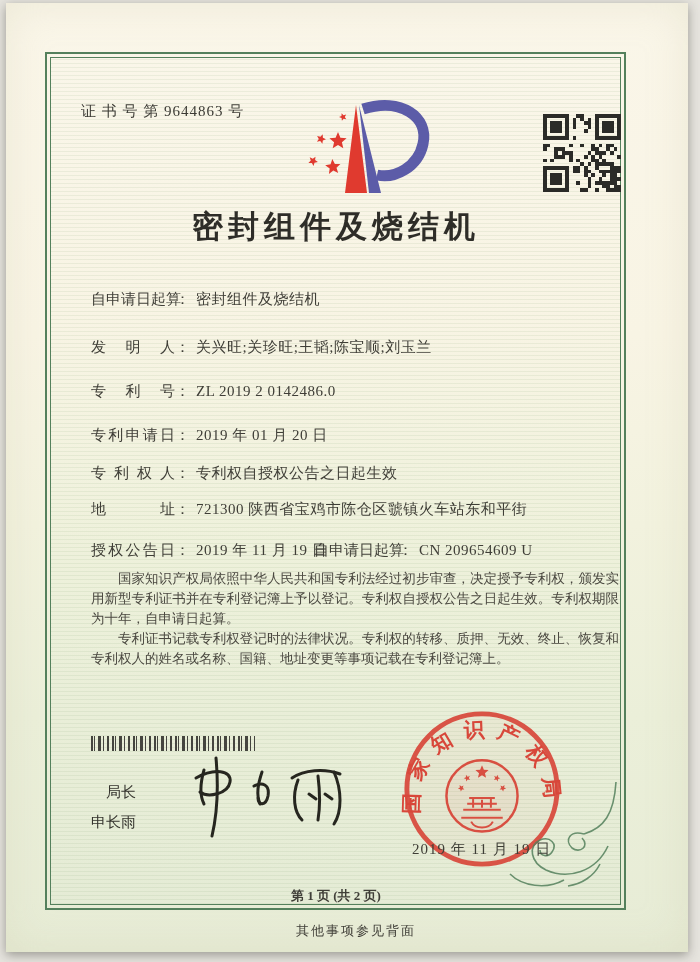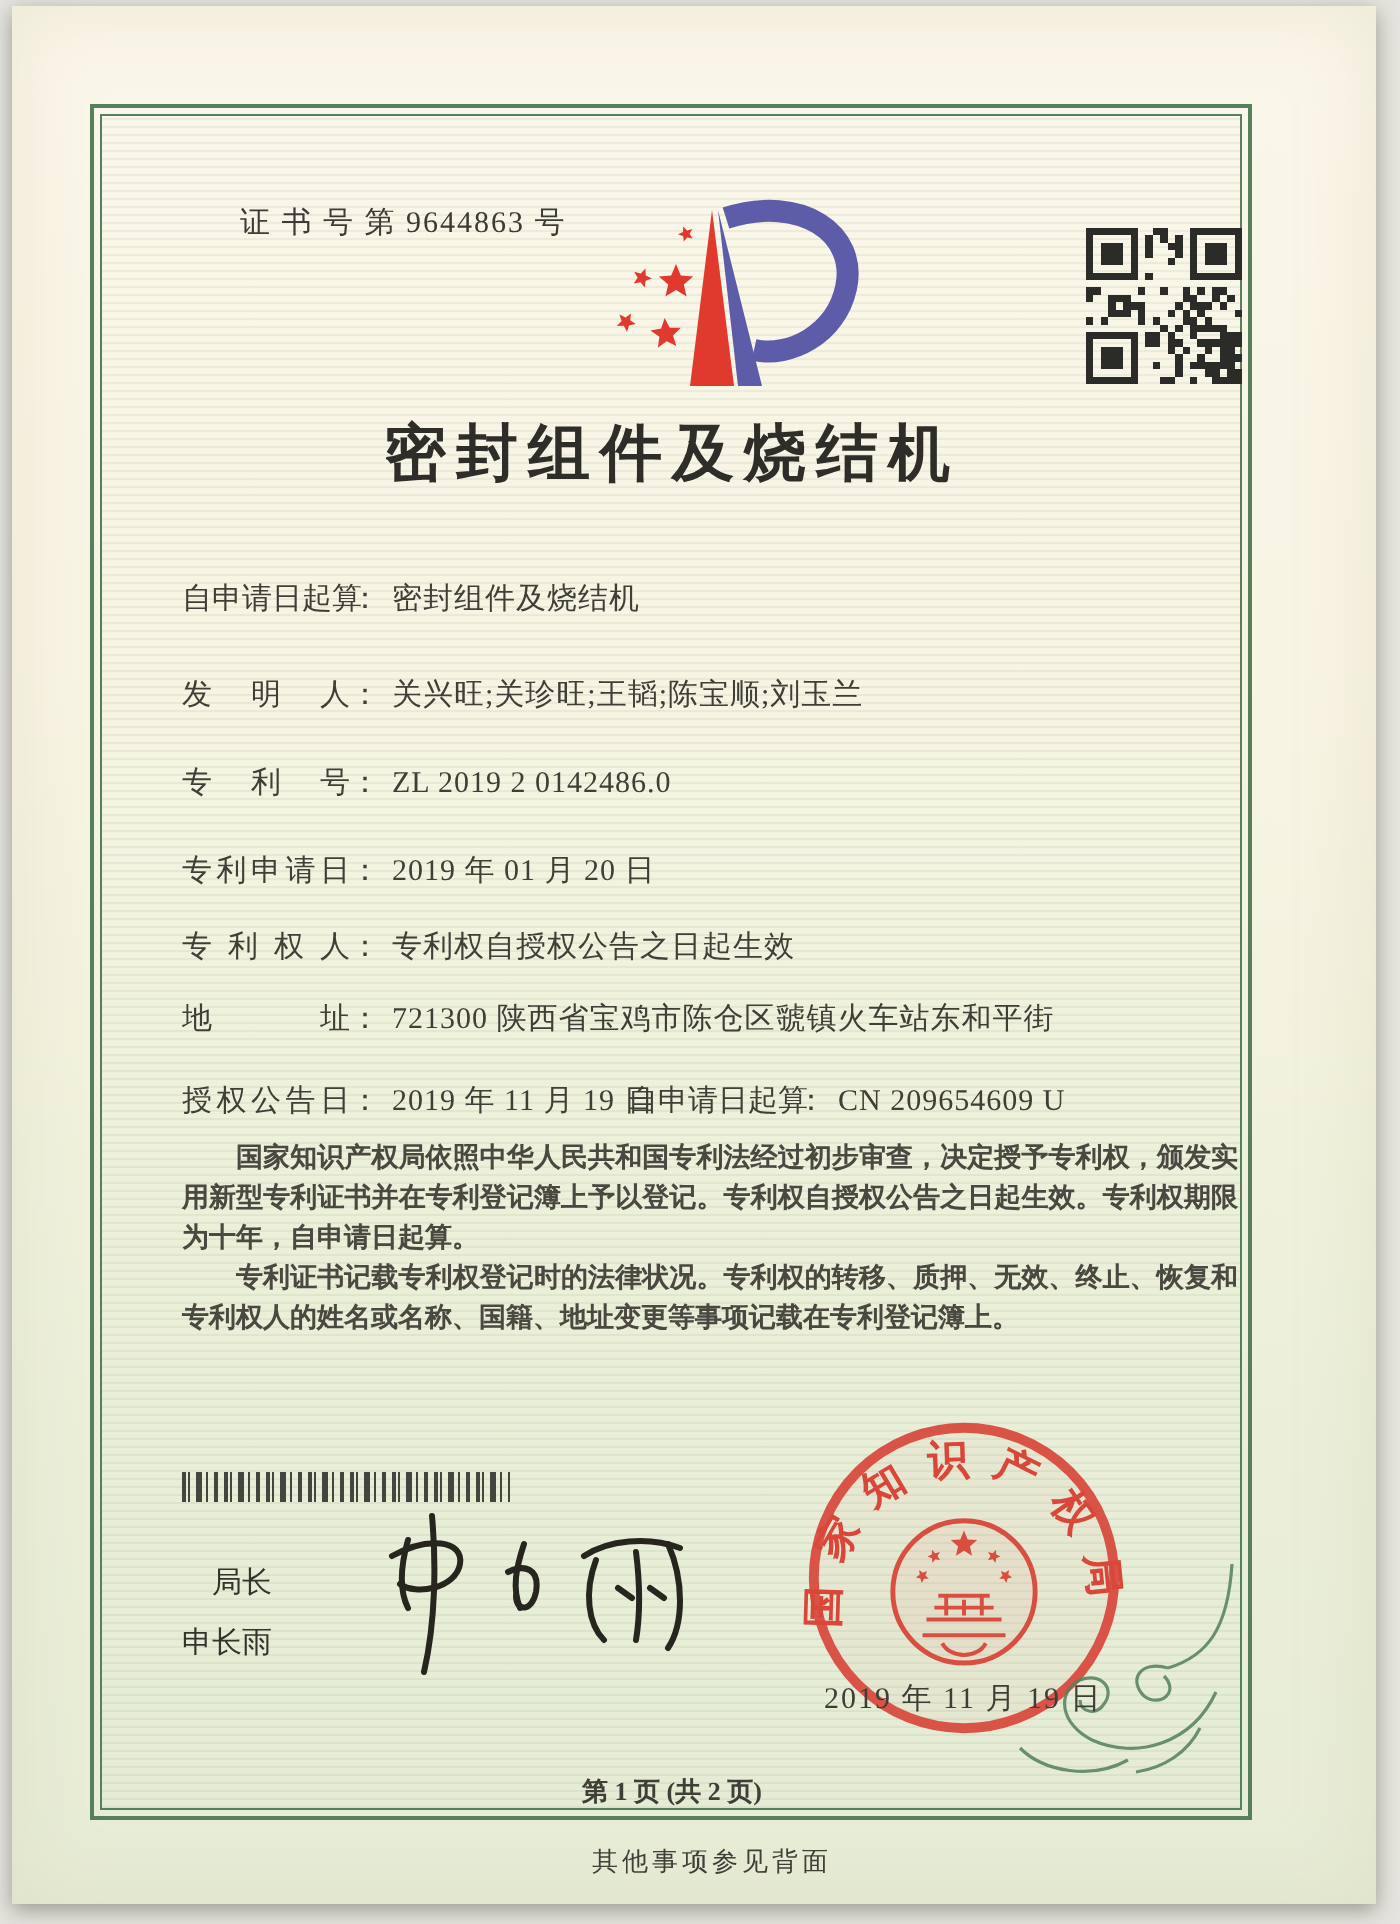--- a/index.html
+++ b/index.html
@@ -20,40 +20,40 @@
   }
   .frame-inner {
     position:absolute; left:3px; top:3px; right:3px; bottom:3px;
     border:1px solid #54805c;
     background:
       repeating-linear-gradient(0deg, rgba(130,165,115,.12) 0 1px, rgba(0,0,0,0) 1px 4px),
       linear-gradient(180deg, rgba(250,246,233,.9) 0%, rgba(248,244,228,.75) 30%, rgba(235,240,217,.55) 60%, rgba(226,234,212,.5) 100%);
   }
   .cert-no {
     position:absolute; left:75px; top:99px;
-    font-size:15px; letter-spacing:1px; color:#3c3b35;margin-left:39px;
+    font-size:15px; letter-spacing:1px; color:#3c3b35;
   }
   .logo { position:absolute; left:287px; top:96px; width:142px; height:106px; }
   .qr { position:absolute; left:537px; top:111px; width:78px; height:78px; }
   .title {
     position:absolute; left:40px; top:203px; width:580px;
     text-align:center; font-size:31px; font-weight:bold;
     letter-spacing:5px; color:#2e2d28;
   }
   .field-row { position:absolute; left:85px; width:535px; font-size:15px; color:#3f3e37; white-space:nowrap; }
   .flabel {
     display:inline-block; width:84px; vertical-align:bottom;
     text-align:justify; text-align-last:justify; color:#3f3e37;
   }
   .fcolon { display:inline-block; margin-right:6px; }
   .fvalue { letter-spacing:.5px; }
   .grant-group2 { position:absolute; left:223px; top:0; }
   .paragraphs {
     position:absolute; left:85px; top:566px; width:528px;
-    font-size:13.5px; line-height:20px; color:#4a4840; text-align:justify;font-weight:bold;
+    font-size:13.5px; line-height:20px; color:#4a4840; text-align:justify;
   }
   .paragraphs p { text-indent:2em; }
   .barcode {
     position:absolute; left:85px; top:733px; width:164px; height:15px;
     background:repeating-linear-gradient(90deg,
       #45453f 0 2px, rgba(0,0,0,0) 2px 3px,
       #45453f 3px 4px, rgba(0,0,0,0) 4px 7px,
       #45453f 7px 10px, rgba(0,0,0,0) 10px 12px,
       #45453f 12px 13px, rgba(0,0,0,0) 13px 16px,
       #45453f 16px 18px, rgba(0,0,0,0) 18px 21px);

